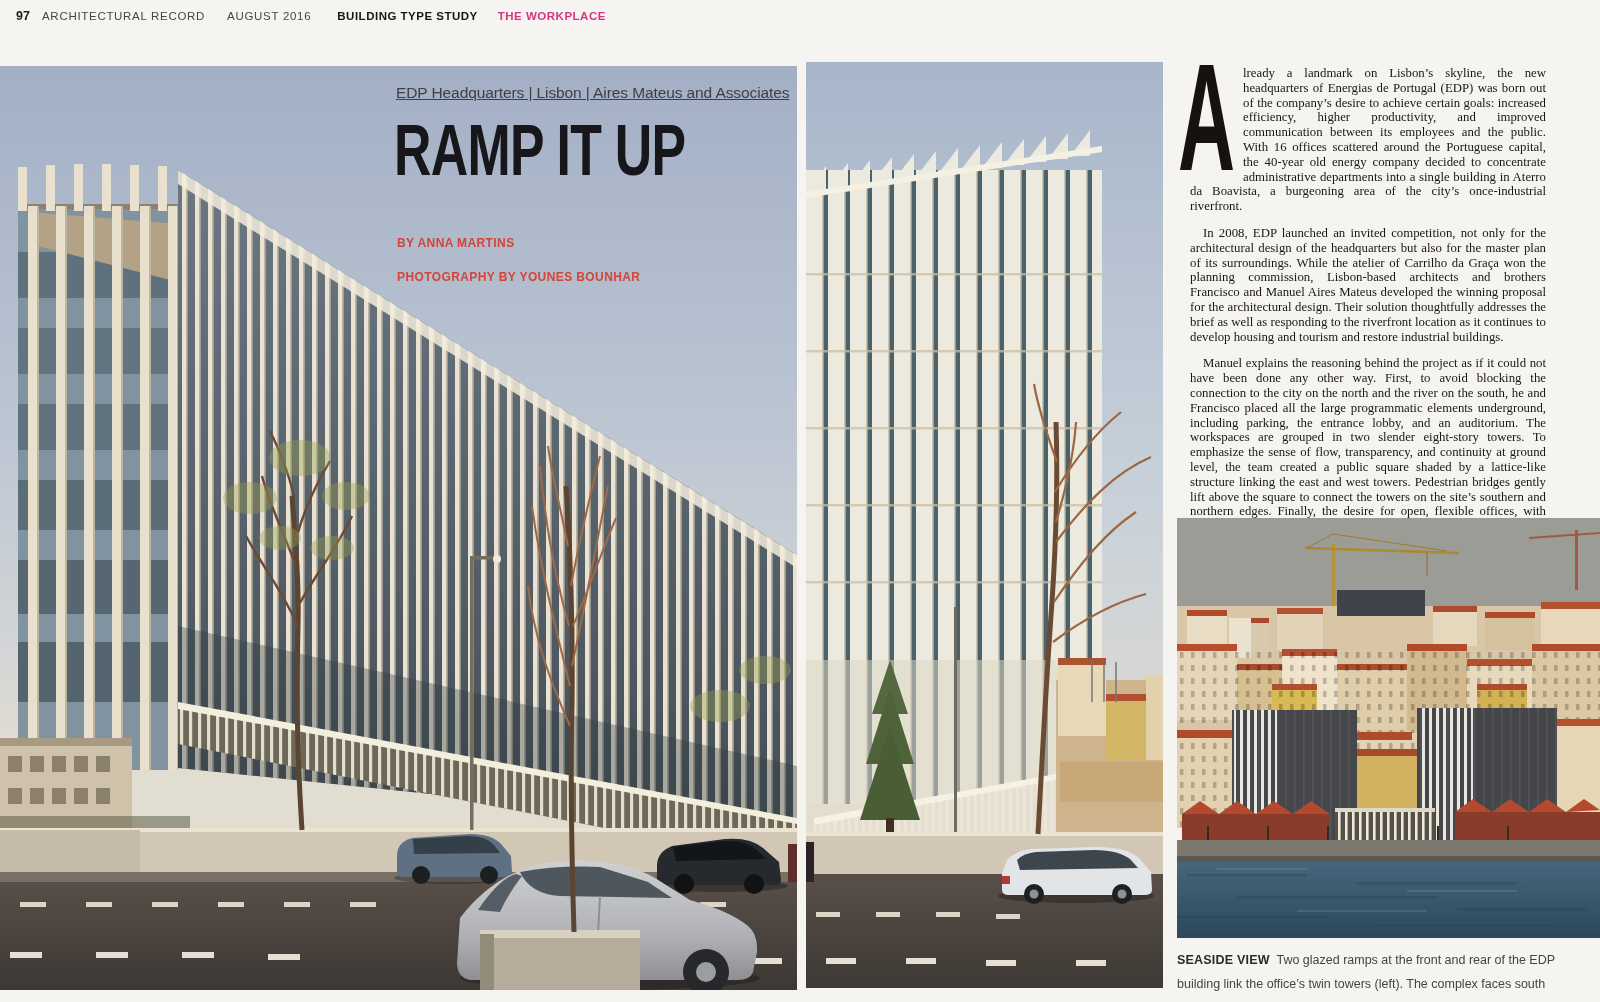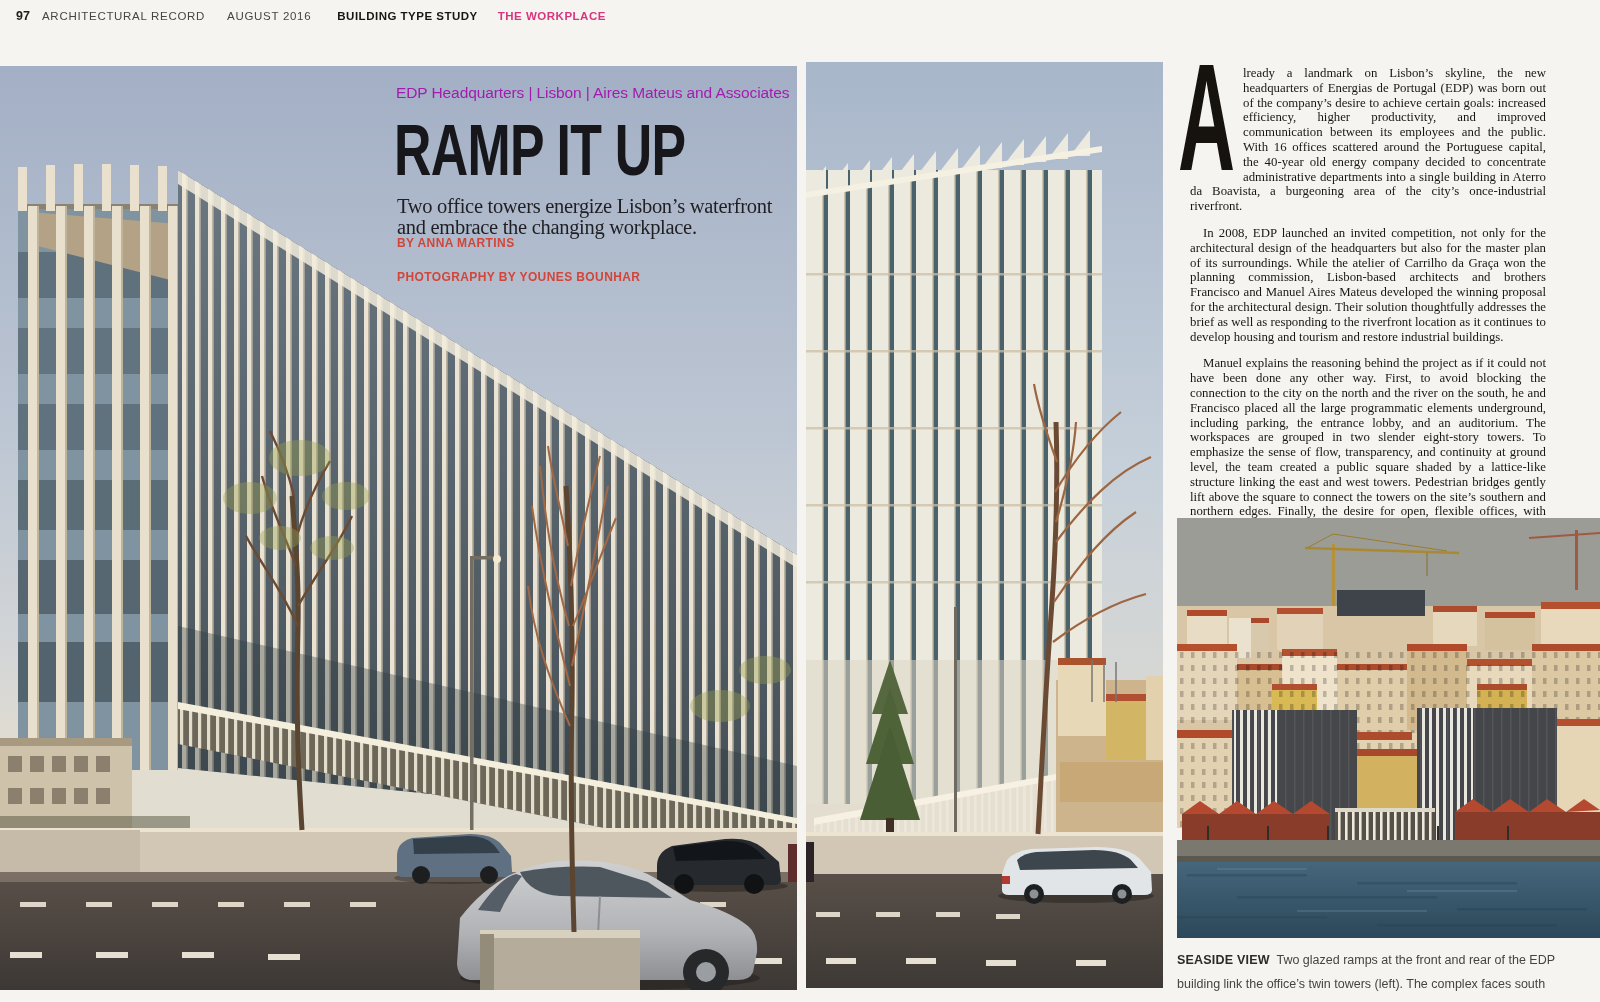--- a/index.html
+++ b/index.html
@@ -18,21 +18,21 @@
   #header .bts{font-weight:bold;color:#161616;margin-right:20px;letter-spacing:.5px;}
   #header .topic{font-weight:bold;letter-spacing:.5px;}
   
   .photo{overflow:hidden;}
   #photo-left{left:0;top:66px;width:797px;height:924px;}
   #photo-mid{left:806px;top:62px;width:357px;height:926px;}
   #photo-inset{left:1177px;top:518px;width:423px;height:420px;}
   .photo svg{display:block;}
   
   #titleblock{left:396px;top:84px;width:400px;height:210px;}
-  #kicker{top:0;left:0;font-size:15.5px;letter-spacing:-.1px;color:#a21caf;white-space:nowrap;}
+  #kicker{top:0;left:0;font-size:15.5px;letter-spacing:-.1px;color:#404040;white-space:nowrap;text-decoration:underline;}
   #headline{top:30px;left:-2px;font-size:72px;font-weight:bold;line-height:1;color:#17161a;
             transform:scaleX(.72);transform-origin:0 0;letter-spacing:-1px;white-space:nowrap;}
   #deck{top:112px;left:1px;font-family:"Liberation Serif",serif;font-size:20.5px;line-height:20.5px;
         letter-spacing:-.3px;color:#1f1f23;white-space:nowrap;}
   .byline{font-size:12px;font-weight:bold;letter-spacing:.4px;white-space:nowrap;}
   #byline-author{top:152px;left:1px;}
   #byline-photo{top:186px;left:1px;}
   
   #article{left:1178px;top:54px;width:380px;height:468px;overflow:hidden;
            font-family:"Liberation Serif",serif;font-size:12.8px;line-height:14.8px;
@@ -345,24 +345,20 @@
   <g fill="none">
     <path d="M232,772 C236,700 240,620 246,540 C250,480 252,420 250,360" stroke="#6b4a34" stroke-width="5"></path>
     <path d="M248,540 C275,500 300,470 330,450 M250,480 C280,440 310,410 345,395 M249,430 C270,395 290,370 315,350 M251,400 C240,370 232,345 228,322 M247,580 C280,555 310,540 340,532 M250,460 C262,420 268,390 270,360" stroke="#9c6642" stroke-width="2.2"></path>
   </g>
 </svg>
 </div>
 
 <div class="abs" id="titleblock">
   <div class="abs" id="kicker">EDP Headquarters | Lisbon | Aires Mateus and Associates</div>
   <div class="abs" id="headline">RAMP IT UP</div>
-  <div class="abs" id="deck">
-    <span>Two office towers energize Lisbon’s waterfront</span><br>
-    <span>and embrace the changing workplace.</span>
-  </div>
   <div class="abs byline" id="byline-author" style="color:#d24538;">BY ANNA MARTINS</div>
   <div class="abs byline" id="byline-photo" style="color:#d24538;">PHOTOGRAPHY BY YOUNES BOUNHAR</div>
 </div>
 
 <div class="abs" id="article">
   <div id="dropcap"><span>A</span></div>
   <p>lready a landmark on Lisbon’s skyline, the new headquarters of Energias de Portugal (EDP) was born out of the company’s desire to achieve certain goals: increased efficiency, higher productivity, and improved communication between its employees and the public. With 16 offices scattered around the Portuguese capital, the 40-year old energy company decided to concentrate administrative departments into a single building in Aterro da Boavista, a burgeoning area of the city’s once-industrial riverfront.</p>
   <p class="indent">In 2008, EDP launched an invited competition, not only for the architectural design of the headquarters but also for the master plan of its surroundings. While the atelier of Carrilho da Graça won the planning commission, Lisbon-based architects and brothers Francisco and Manuel Aires Mateus developed the winning proposal for the architectural design. Their solution thoughtfully addresses the brief as well as responding to the riverfront location as it continues to develop housing and tourism and restore industrial buildings.</p>
   <p class="indent">Manuel explains the reasoning behind the project as if it could not have been done any other way. First, to avoid blocking the connection to the city on the north and the river on the south, he and Francisco placed all the large programmatic elements underground, including parking, the entrance lobby, and an auditorium. The workspaces are grouped in two slender eight-story towers. To emphasize the sense of flow, transparency, and continuity at ground level, the team created a public square shaded by a lattice-like structure linking the east and west towers. Pedestrian bridges gently lift above the square to connect the towers on the site’s southern and northern edges. Finally, the desire for open, flexible offices, with light and views for EDP’s corporate and administrative departments, led the architects to create a glass facade</p>
 </div>

